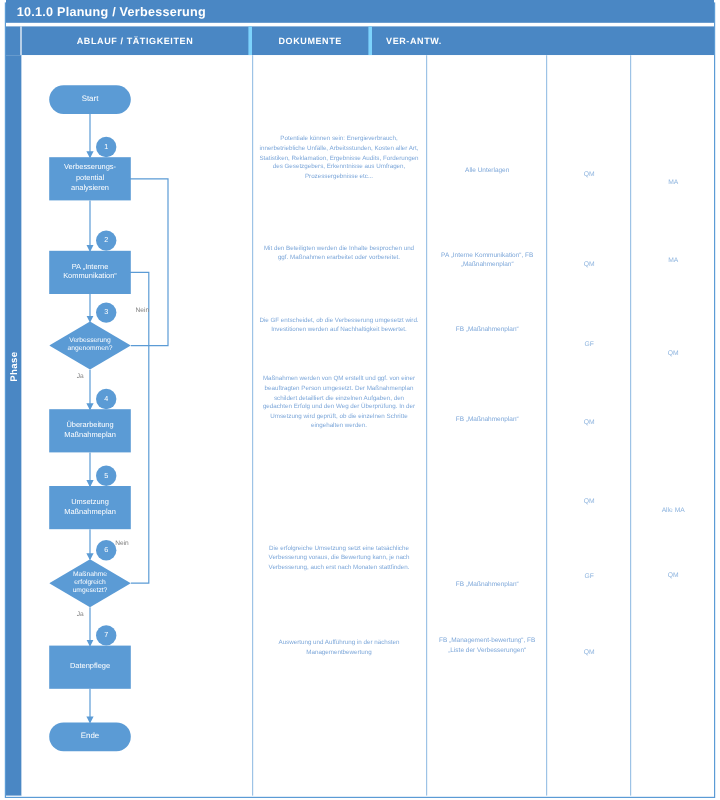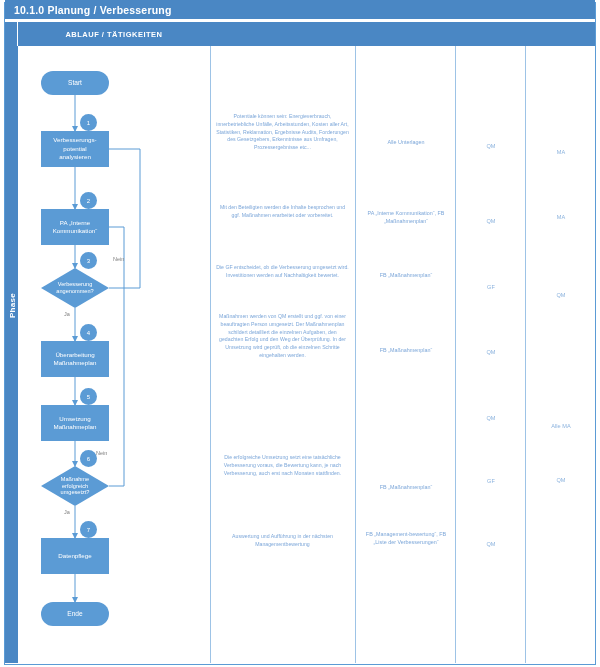--- a/index.html
+++ b/index.html
@@ -146,20 +146,22 @@
 
 <div class="page">
 
   <div class="outer-frame"></div>
 
   <div class="title-bar">10.1.0 Planung / Verbesserung</div>
 
   <div class="header-row">
     <div class="hcell spacer" style="width:13px;"></div>
     <div class="hcell" style="width:192px;">ABLAUF / TÄTIGKEITEN</div>
+    <div class="hcell" style="width:100px;">DOKUMENTE</div>
+    <div class="hcell" style="width:70px;">VER-ANTW.</div>
   </div>
 
   <div class="phase-strip">
     <div class="phase-label">Phase</div>
   </div>
 
   <div class="body-area">
 
     <div class="vline" style="left:192px;"></div>
     <div class="vline" style="left:337px;"></div>

